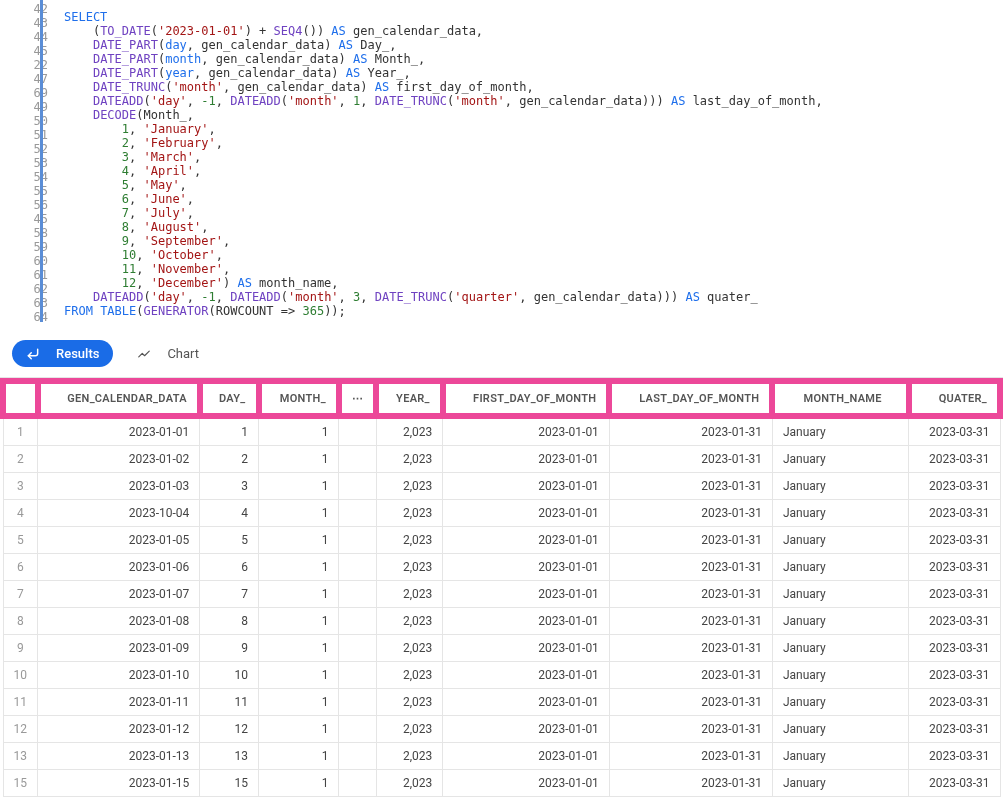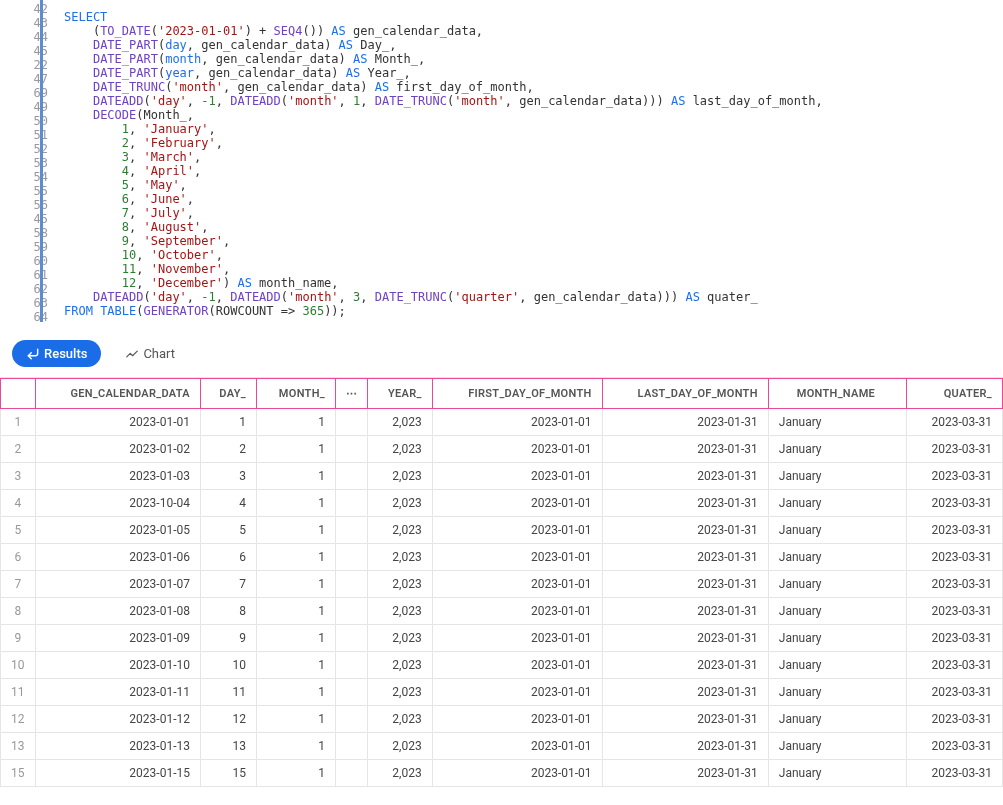--- a/index.html
+++ b/index.html
@@ -55,42 +55,42 @@
 .tabs-bar {
   display: flex;
   align-items: center;
   padding: 10px 12px;
   border-bottom: 1px solid #e5e5e5;
   gap: 10px;
 }
 .tab-btn {
   display: inline-flex;
   align-items: center;
-  gap: 4px;
+  gap: 16px;
   padding: 6px 14px;
   border-radius: 16px;
   font-size: 13px;
   cursor: pointer;
 }
 .tab-btn.active {
   background: #1a6ce7;
   color: #fff;
   font-weight: 500;
 }
 .tab-btn.inactive { color: #555; }
 .tab-icon-svg { width: 14px; height: 14px; }
 
 .results-table {
   width: 100%;
   border-collapse: collapse;
   font-size: 12px;
 }
 .results-table th {
   background: #fff;
-  border: 1px solid #ec4899;
+  border: 6px solid #ec4899;
   padding: 8px 10px;
   color: #555;
   font-weight: 600;
   font-size: 11px;
   letter-spacing: 0.3px;
 }
 .results-table td {
   border: 1px solid #e5e5e5;
   padding: 6px 10px;
   color: #444;

